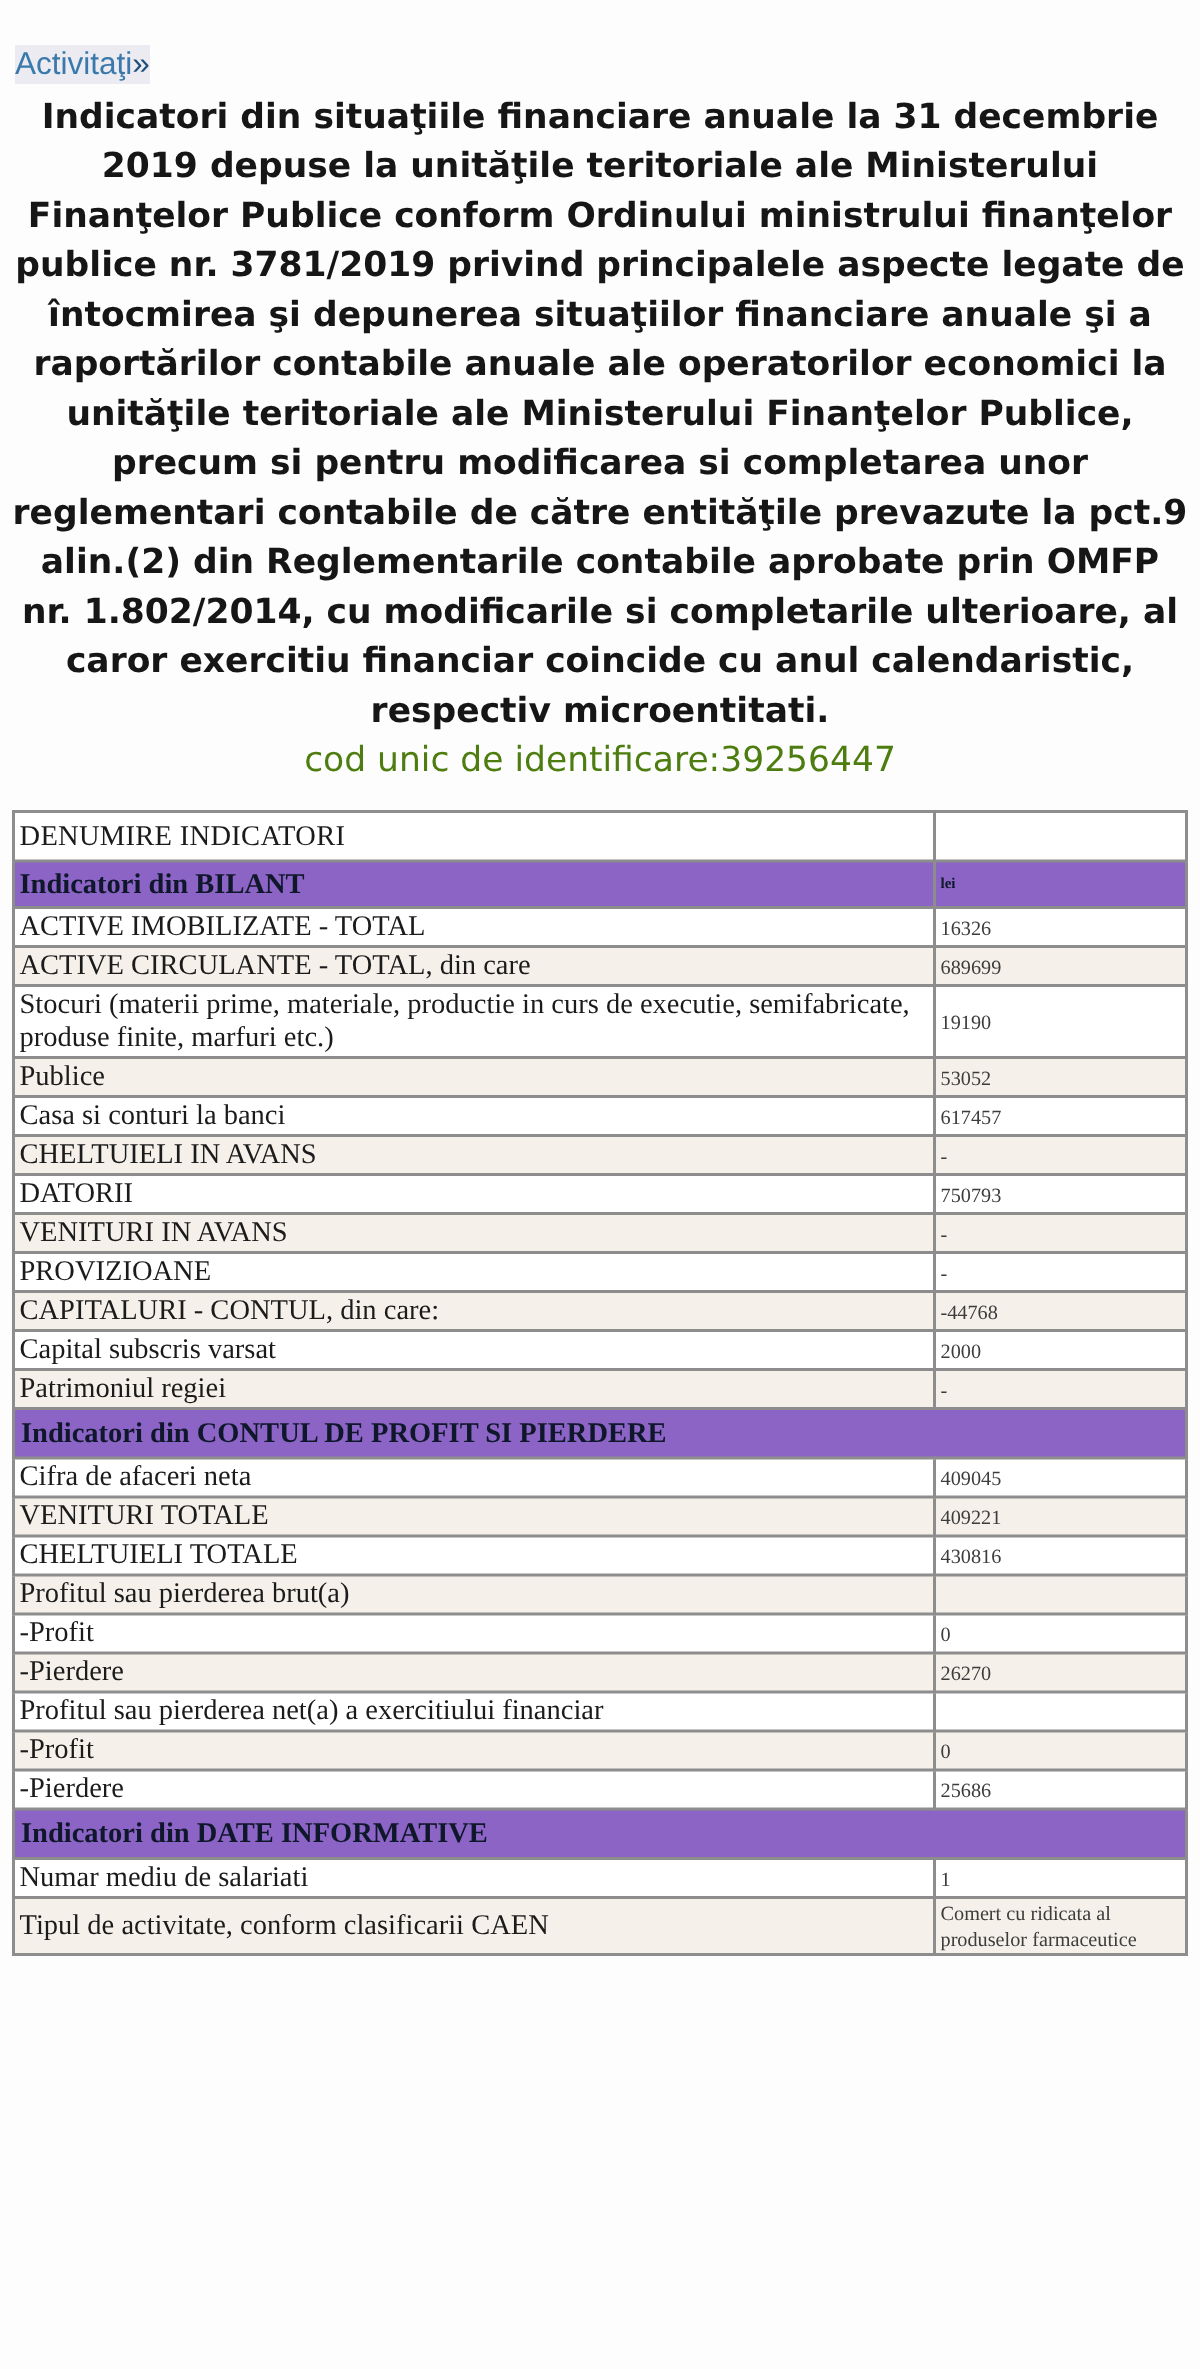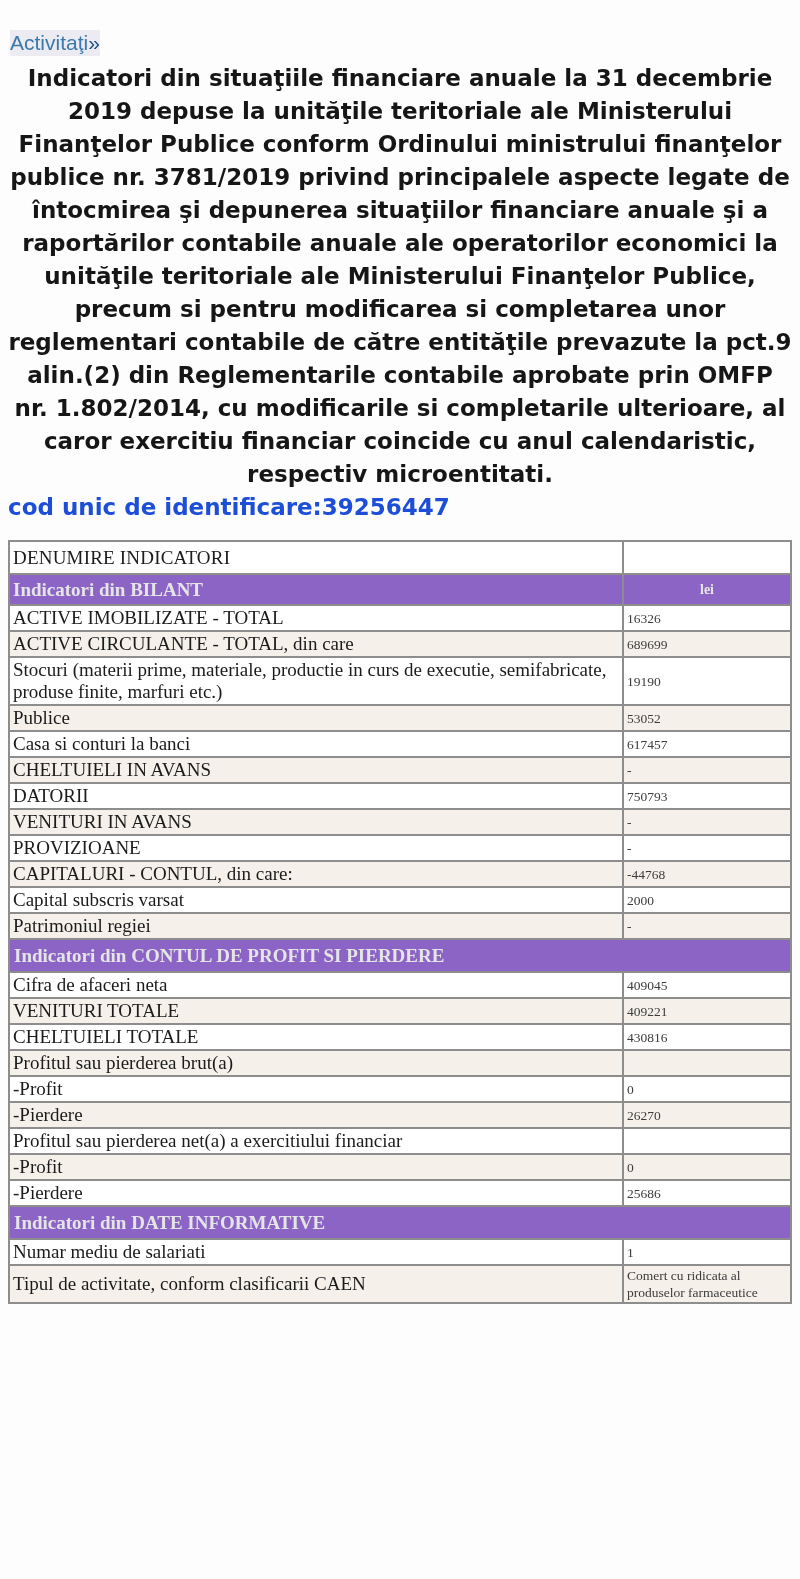--- a/index.html
+++ b/index.html
@@ -37,25 +37,25 @@
     font-family:"DejaVu Sans","Liberation Sans",sans-serif;
     font-weight:bold;
     font-size:23px;
     line-height:33px;
     text-align:center;
     color:#161616;
     margin:6px 0 0 0;
   }
   .cui{
     font-family:"DejaVu Sans","Liberation Sans",sans-serif;
-    font-weight:bold;
+    font-weight:normal;
     font-size:23px;
     line-height:33px;
-    text-align:left;
-    color:#1d4ed8;
+    text-align:center;
+    color:#4d7c0f;
     margin:0 0 16px 0;
   }
   table.ind{
     width:784px;
     border-collapse:collapse;
     font-family:"Liberation Serif",serif;
     border:2px solid var(--border-out);
     background:#ffffff;
   }
   table.ind td{
@@ -73,31 +73,30 @@
     width:168px;
     font-size:13.5px;
     color:#3c3c3c;
     padding:1px 3px;
     line-height:17px;
   }
   tr.stripe td{background:var(--stripe);}
   tr.r-head td.c1{font-size:19px;letter-spacing:.2px;height:33px;}
   tr.r-banner td{
     background:var(--banner);
-    color:#e5e5e5;
+    color:#0f172a;
     font-weight:bold;
   }
   tr.r-banner td.banner-left{
     font-size:19px;
     padding:1px 4px 1px 3px;
     height:31px;
   }
   tr.r-banner td.banner-val{
-    font-size:14px;
-    text-align:center;
+    font-size:10px;
   }
   tr.r-banner td.banner-center{
     font-size:19px;
     height:33px;
     padding:1px 4px;
     font-family:Liberation Serif, serif;
   }
 </style>
 </head>
 <body>

